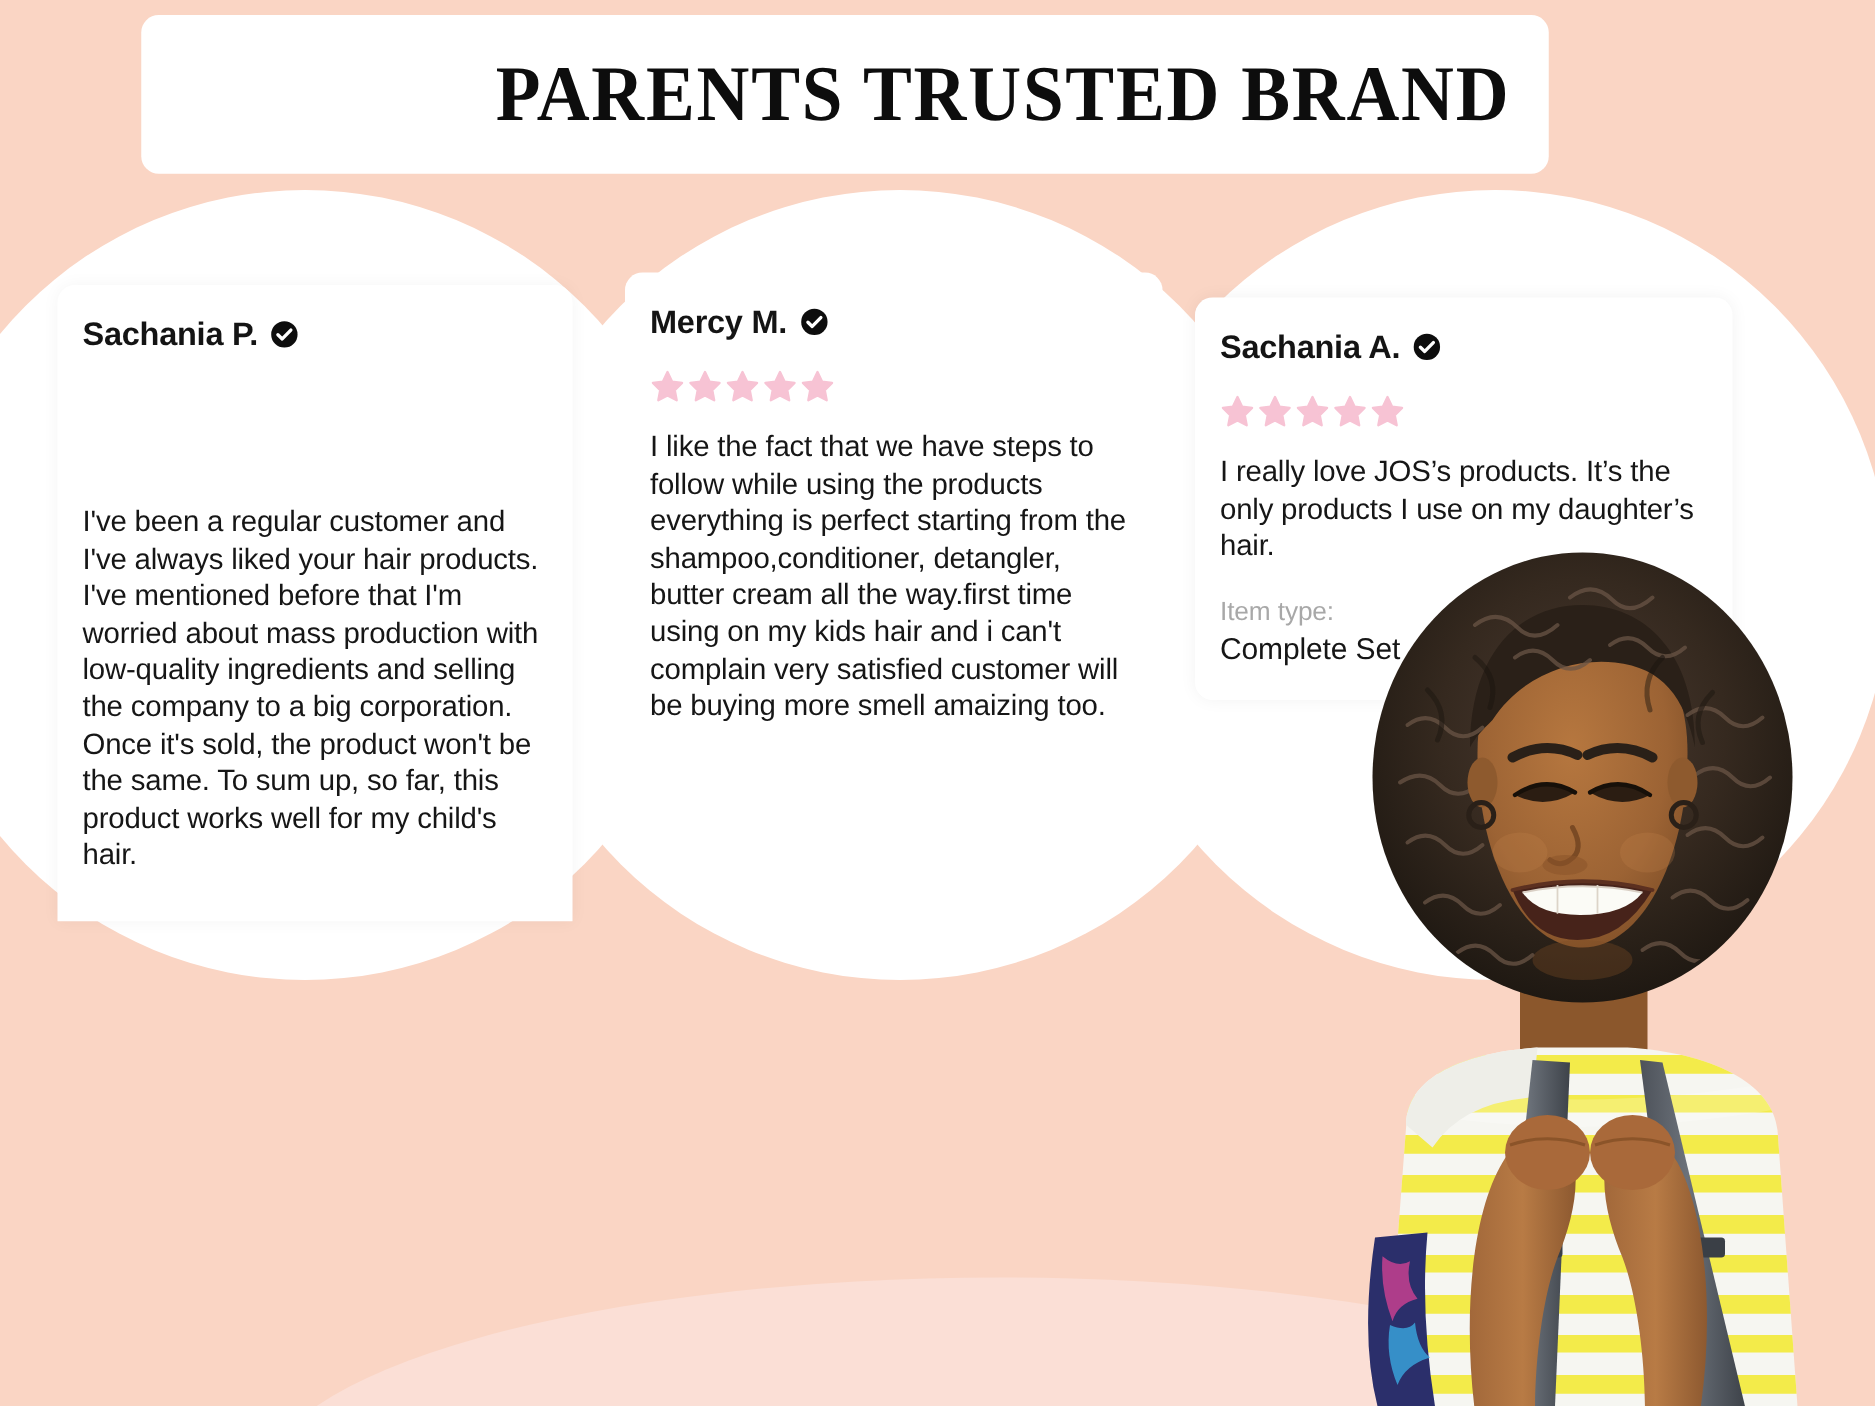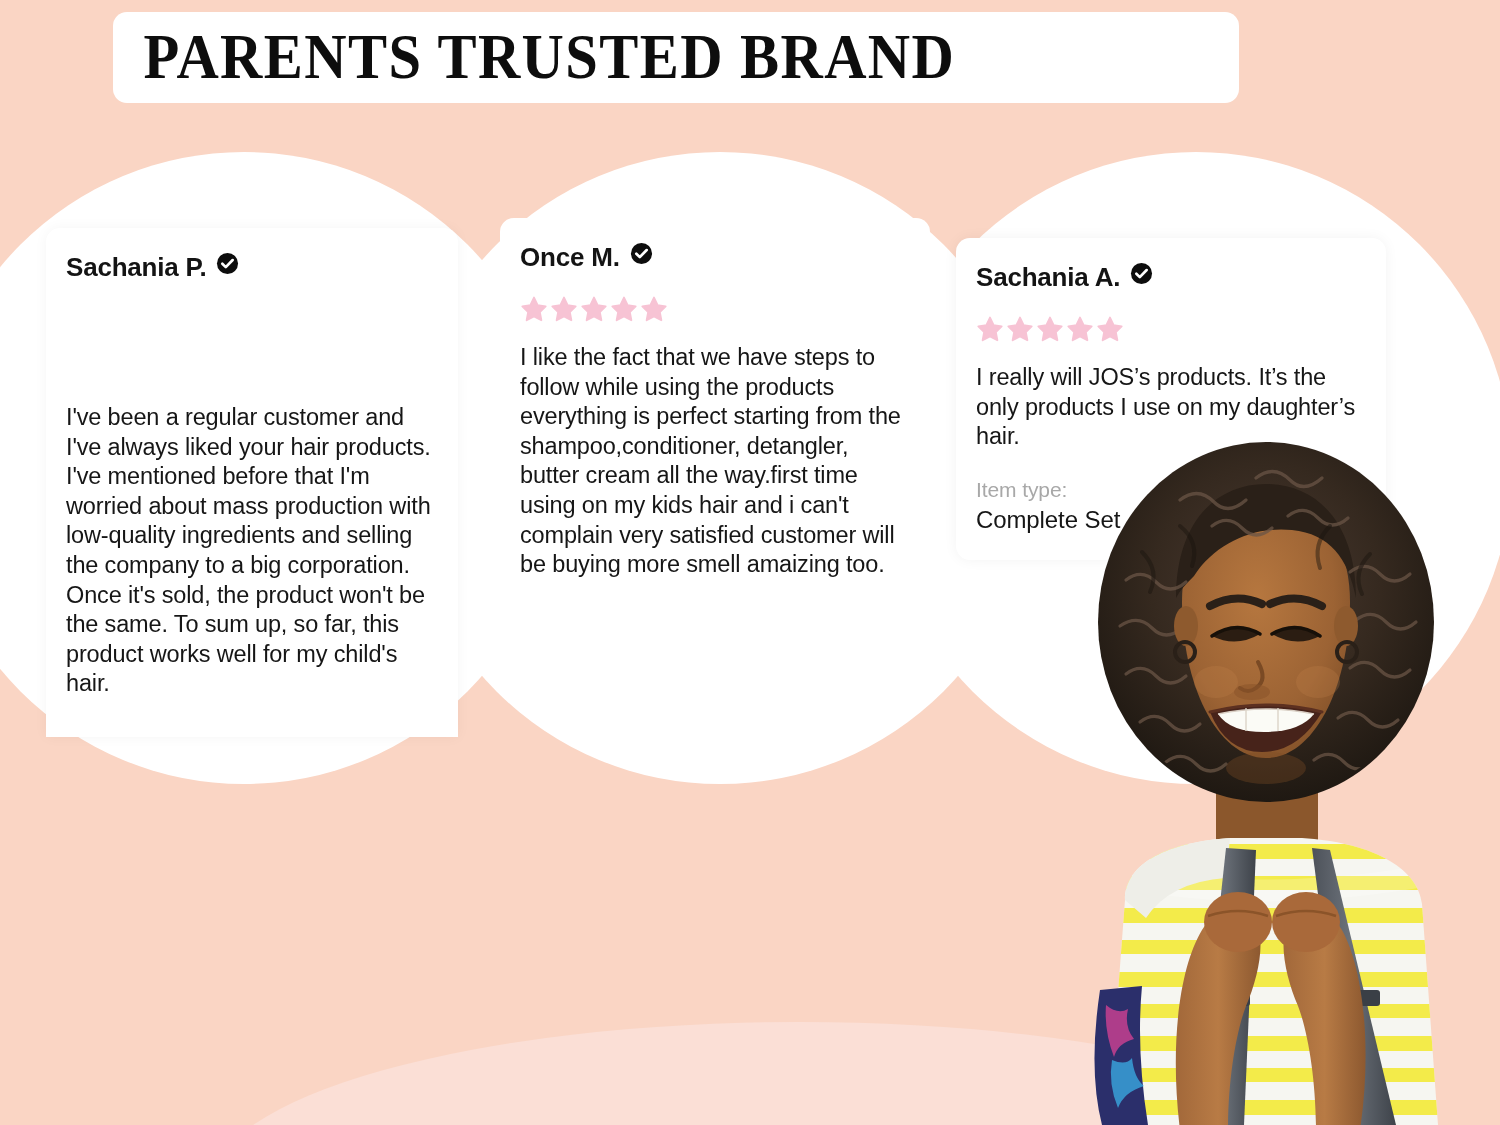--- a/index.html
+++ b/index.html
@@ -45,26 +45,26 @@
   .scallop.c1 { left: -72px;  top: 152px; width: 632px; height: 632px; }
   .scallop.c2 { left:  404px; top: 152px; width: 632px; height: 632px; }
   .scallop.c3 { left:  880px; top: 152px; width: 632px; height: 632px; }
 
   
   .title-card {
     position: absolute;
     left: 113px;
     top: 12px;
     width: 1126px;
-    height: 91px;
+    height: 127px;
     background: #ffffff;
     border-radius: 14px;
     display: flex;
     align-items: center;
-    justify-content: flex-start;
+    justify-content: flex-end;
   }
   .title-card h1 {
     font-family: "Liberation Serif", "DejaVu Serif", serif;
     font-weight: 700;
     font-size: 63px;
     letter-spacing: 1.5px;
     color: #0d0d0d;
     line-height: 1;
     transform: scaleX(0.93);
     white-space: nowrap;
@@ -87,21 +87,21 @@
   .review-card.r3 {
     left: 956px; top: 238px; width: 430px;
     border-radius: 14px;
     box-shadow: 0 0 14px rgba(0,0,0,0.05);
   }
 
   .card-pad { padding: 24px 20px 26px 20px; }
 
   .reviewer {
     display: flex;
-    align-items: flex-start;
+    align-items: center;
     gap: 10px;
     font-size: 26px;
     font-weight: 700;
     color: #141414;
     letter-spacing: -0.2px;
   }
   .verified-icon {
     width: 23px;
     height: 23px;
     flex: 0 0 auto;
@@ -186,21 +186,21 @@
 
       <div class="stars blank"></div>
 
       <div class="review-text">I've been a regular customer and I've always liked your hair products. I've mentioned before that I'm worried about mass production with low-quality ingredients and selling the company to a big corporation. Once it's sold, the product won't be the same. To sum up, so far, this product works well for my child's hair.</div>
     </div>
   </div>
 
   <div class="review-card r2">
     <div class="card-pad">
       <div class="reviewer">
-        <span>Once M.</span>
+        <span>Mercy M.</span>
         <svg class="verified-icon" viewBox="0 0 24 24">
           <circle cx="12" cy="12" r="11" fill="#0d0d0d"></circle>
           <path d="M6.6 12.3 L10.2 15.8 L17.4 8.4" stroke="#ffffff" stroke-width="2.8" fill="none" stroke-linecap="round" stroke-linejoin="round"></path>
         </svg>
       </div>
 
       <div class="stars">
         <svg viewBox="0 0 24 24">
             <path d="M12 2.2 L15.1 8.8 L22 9.7 L17 14.7 L18.3 21.6 L12 18.3 L5.7 21.6 L7 14.7 L2 9.7 L8.9 8.8 Z" fill="#f7c3d4" stroke="#f7c3d4" stroke-width="1.6" stroke-linejoin="round"></path>
           </svg>
@@ -243,21 +243,21 @@
             <path d="M12 2.2 L15.1 8.8 L22 9.7 L17 14.7 L18.3 21.6 L12 18.3 L5.7 21.6 L7 14.7 L2 9.7 L8.9 8.8 Z" fill="#f7c3d4" stroke="#f7c3d4" stroke-width="1.6" stroke-linejoin="round"></path>
           </svg>
         <svg viewBox="0 0 24 24">
             <path d="M12 2.2 L15.1 8.8 L22 9.7 L17 14.7 L18.3 21.6 L12 18.3 L5.7 21.6 L7 14.7 L2 9.7 L8.9 8.8 Z" fill="#f7c3d4" stroke="#f7c3d4" stroke-width="1.6" stroke-linejoin="round"></path>
           </svg>
         <svg viewBox="0 0 24 24">
             <path d="M12 2.2 L15.1 8.8 L22 9.7 L17 14.7 L18.3 21.6 L12 18.3 L5.7 21.6 L7 14.7 L2 9.7 L8.9 8.8 Z" fill="#f7c3d4" stroke="#f7c3d4" stroke-width="1.6" stroke-linejoin="round"></path>
           </svg>
       </div>
 
-      <div class="review-text">I really will JOS’s products. It’s the only products I use on my daughter’s hair.</div>
+      <div class="review-text">I really love JOS’s products. It’s the only products I use on my daughter’s hair.</div>
       <div class="item-type-label">Item type:</div>
       <div class="item-type-value">Complete Set</div>
     </div>
   </div>
 
   <div class="girl">
     <svg viewBox="0 0 470 695" xmlns="http://www.w3.org/2000/svg">
       <defs>
         <clipPath id="shirtClip">
           <path d="M95 470 C95 432 140 412 200 408 L272 408 C338 412 388 436 392 474

